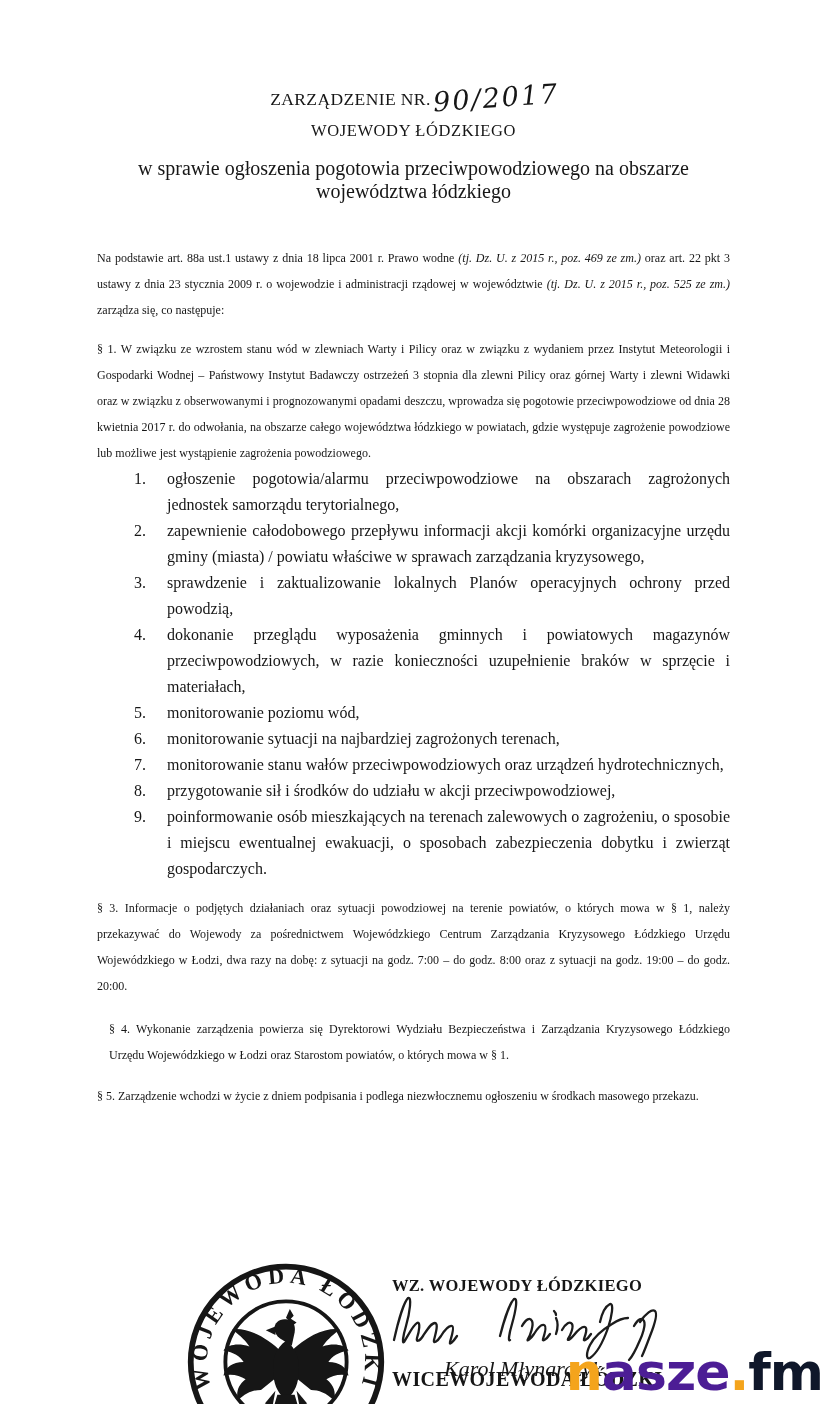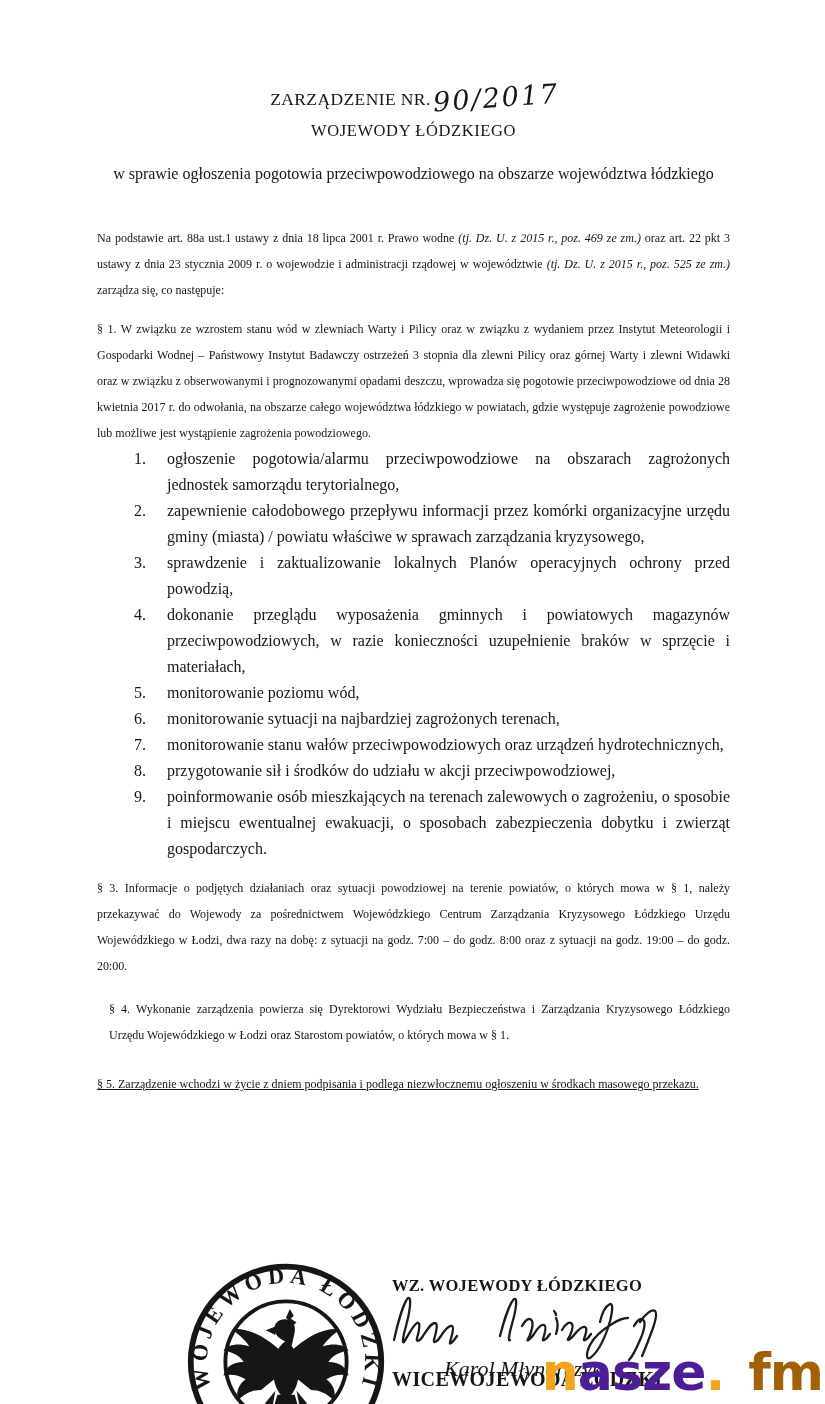--- a/index.html
+++ b/index.html
@@ -24,32 +24,32 @@
     display:inline-block;
     font-family:"DejaVu Serif", serif;
     font-style:italic;
     font-size:27px;
     letter-spacing:2px;
     transform:rotate(-4deg);
     position:relative; top:2px; left:2px;
   }
   .t2 { margin-top:10px; font-size:16.5px; letter-spacing:0.6px; }
   .t3 { margin-top:15px; font-size:16px; }
-  .subject { margin-top:24px; font-size:16px; }
+  .subject { margin-top:16px; font-size:20px; }
   
   .para {
     margin:13px 0 0 0;
     font-size:12px;
     line-height:26px;
     text-align:justify;
   }
   .para.intro { margin-top:42px; }
   .para em { font-style:italic; }
   .para.p4 { margin-top:17px;margin-left:12px; }
-  .para.p5 { margin-top:23px;text-decoration:underline; }
+  .para.p5 { margin-top:15px; }
   
   .olist { margin-left:37px; }
   .li { display:flex; font-size:16px; line-height:26px; }
   .num { width:33px; flex-shrink:0; }
   .litext { flex:1; text-align:justify; }
   
   .stamp { position:absolute; left:184px; top:1260px; }
   
   .sig { position:absolute; left:392px; top:1276px; width:300px; }
   .sig-wz { font-weight:bold; font-size:16.5px; letter-spacing:0.3px; white-space:nowrap; }
@@ -85,21 +85,21 @@
     <p class="para">§ 1. W związku ze wzrostem stanu wód w zlewniach Warty i Pilicy oraz w związku z wydaniem przez Instytut Meteorologii i Gospodarki Wodnej – Państwowy Instytut Badawczy ostrzeżeń 3 stopnia dla zlewni Pilicy oraz górnej Warty i zlewni Widawki oraz w związku z obserwowanymi i prognozowanymi opadami deszczu, wprowadza się pogotowie przeciwpowodziowe od dnia 28 kwietnia 2017 r. do odwołania, na obszarze całego województwa łódzkiego w powiatach, gdzie występuje zagrożenie powodziowe lub możliwe jest wystąpienie zagrożenia powodziowego.</p>
 
 
     <div class="olist" id="olist">
         <div class="li">
           <span class="num">1.</span>
           <span class="litext">ogłoszenie pogotowia/alarmu przeciwpowodziowe na obszarach zagrożonych jednostek samorządu terytorialnego,</span>
         </div>
         <div class="li">
           <span class="num">2.</span>
-          <span class="litext">zapewnienie całodobowego przepływu informacji przez komórki organizacyjne urzędu gminy (miasta) / powiatu właściwe w sprawach zarządzania kryzysowego,</span>
+          <span class="litext">zapewnienie całodobowego przepływu informacji akcji komórki organizacyjne urzędu gminy (miasta) / powiatu właściwe w sprawach zarządzania kryzysowego,</span>
         </div>
         <div class="li">
           <span class="num">3.</span>
           <span class="litext">sprawdzenie i zaktualizowanie lokalnych Planów operacyjnych ochrony przed powodzią,</span>
         </div>
         <div class="li">
           <span class="num">4.</span>
           <span class="litext">dokonanie przeglądu wyposażenia gminnych i powiatowych magazynów przeciwpowodziowych, w razie konieczności uzupełnienie braków w sprzęcie i materiałach,</span>
         </div>
         <div class="li">
@@ -165,16 +165,16 @@
         <path d="M212,32 C214,23 218,16 222,14 C226,13 224,26 220,38 C215,52 208,64 202,68 C198,70 198,63 202,55 C206,47 214,40 224,34 C230,30 236,28 240,28"></path>
         <path d="M246,36 C250,29 254,27 256,31 C258,35 254,46 252,50 C249,57 245,66 241,70"></path>
         <path d="M252,32 C258,23 264,19 267,21 C270,24 266,36 262,46 C259,54 256,62 254,66"></path>
       </g>
     </svg>
     <div class="sig-name">Karol Młynarczyk</div>
     <div class="sig-role">WICEWOJEWODA ŁÓDZKI</div>
   </div>
 
   <div class="logo">
-    <span style="color: rgb(244, 164, 28);">n</span><span style="color: #4c1d95;">asze</span><span style="color: rgb(244, 164, 28);">.</span><span style="color: #a16207; margin-left: 24px;">fm</span>
+    <span style="color: rgb(244, 164, 28);">n</span><span style="color: #4c1d95;">asze</span><span style="color: rgb(244, 164, 28);">.</span><span style="color: #0f172a;">fm</span>
   </div>
 
 </div>
 
 </body></html>

